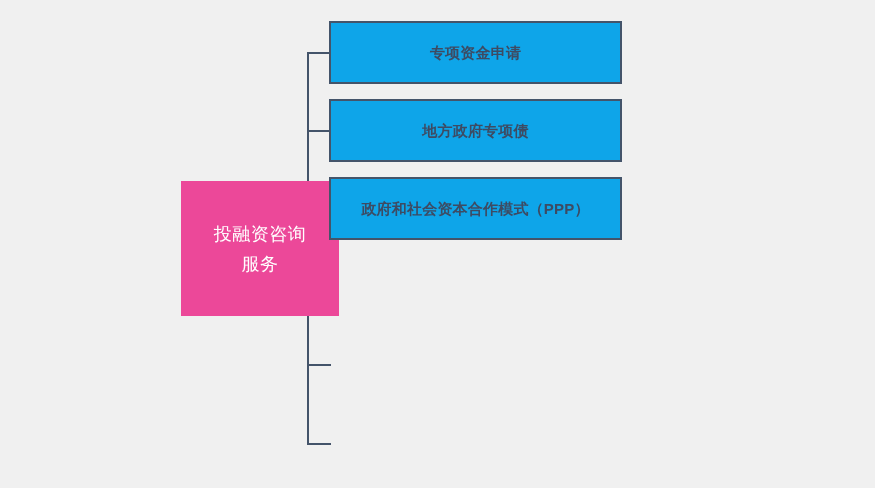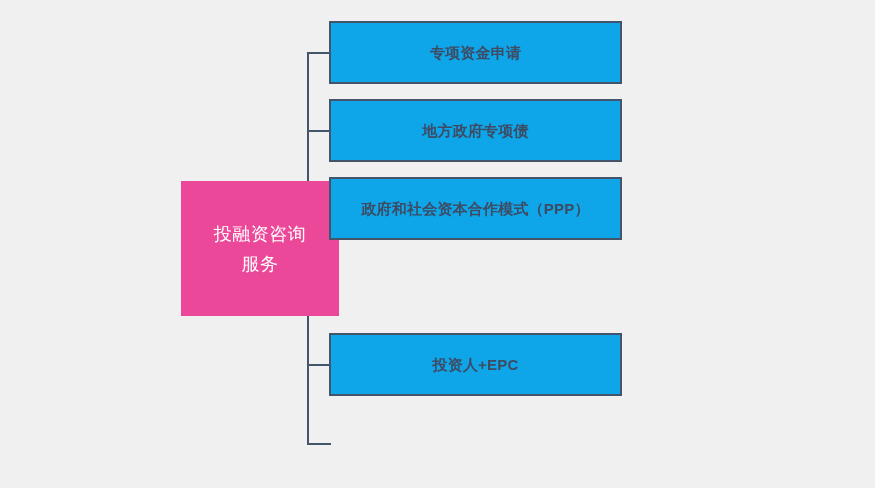--- a/index.html
+++ b/index.html
@@ -122,18 +122,15 @@
 
   <div class="child-node child-3">
     <span class="child-node-label">政府和社会资本合作模式（PPP）</span>
   </div>
 
   <div class="child-node child-2">
     <span class="child-node-label">地方政府专项债</span>
   </div>
 
 
-  <div class="child-node child-5">
-    <span class="child-node-label">投资人+EPC</span>
-  </div>
 
 
 </div>
 
 </body></html>

